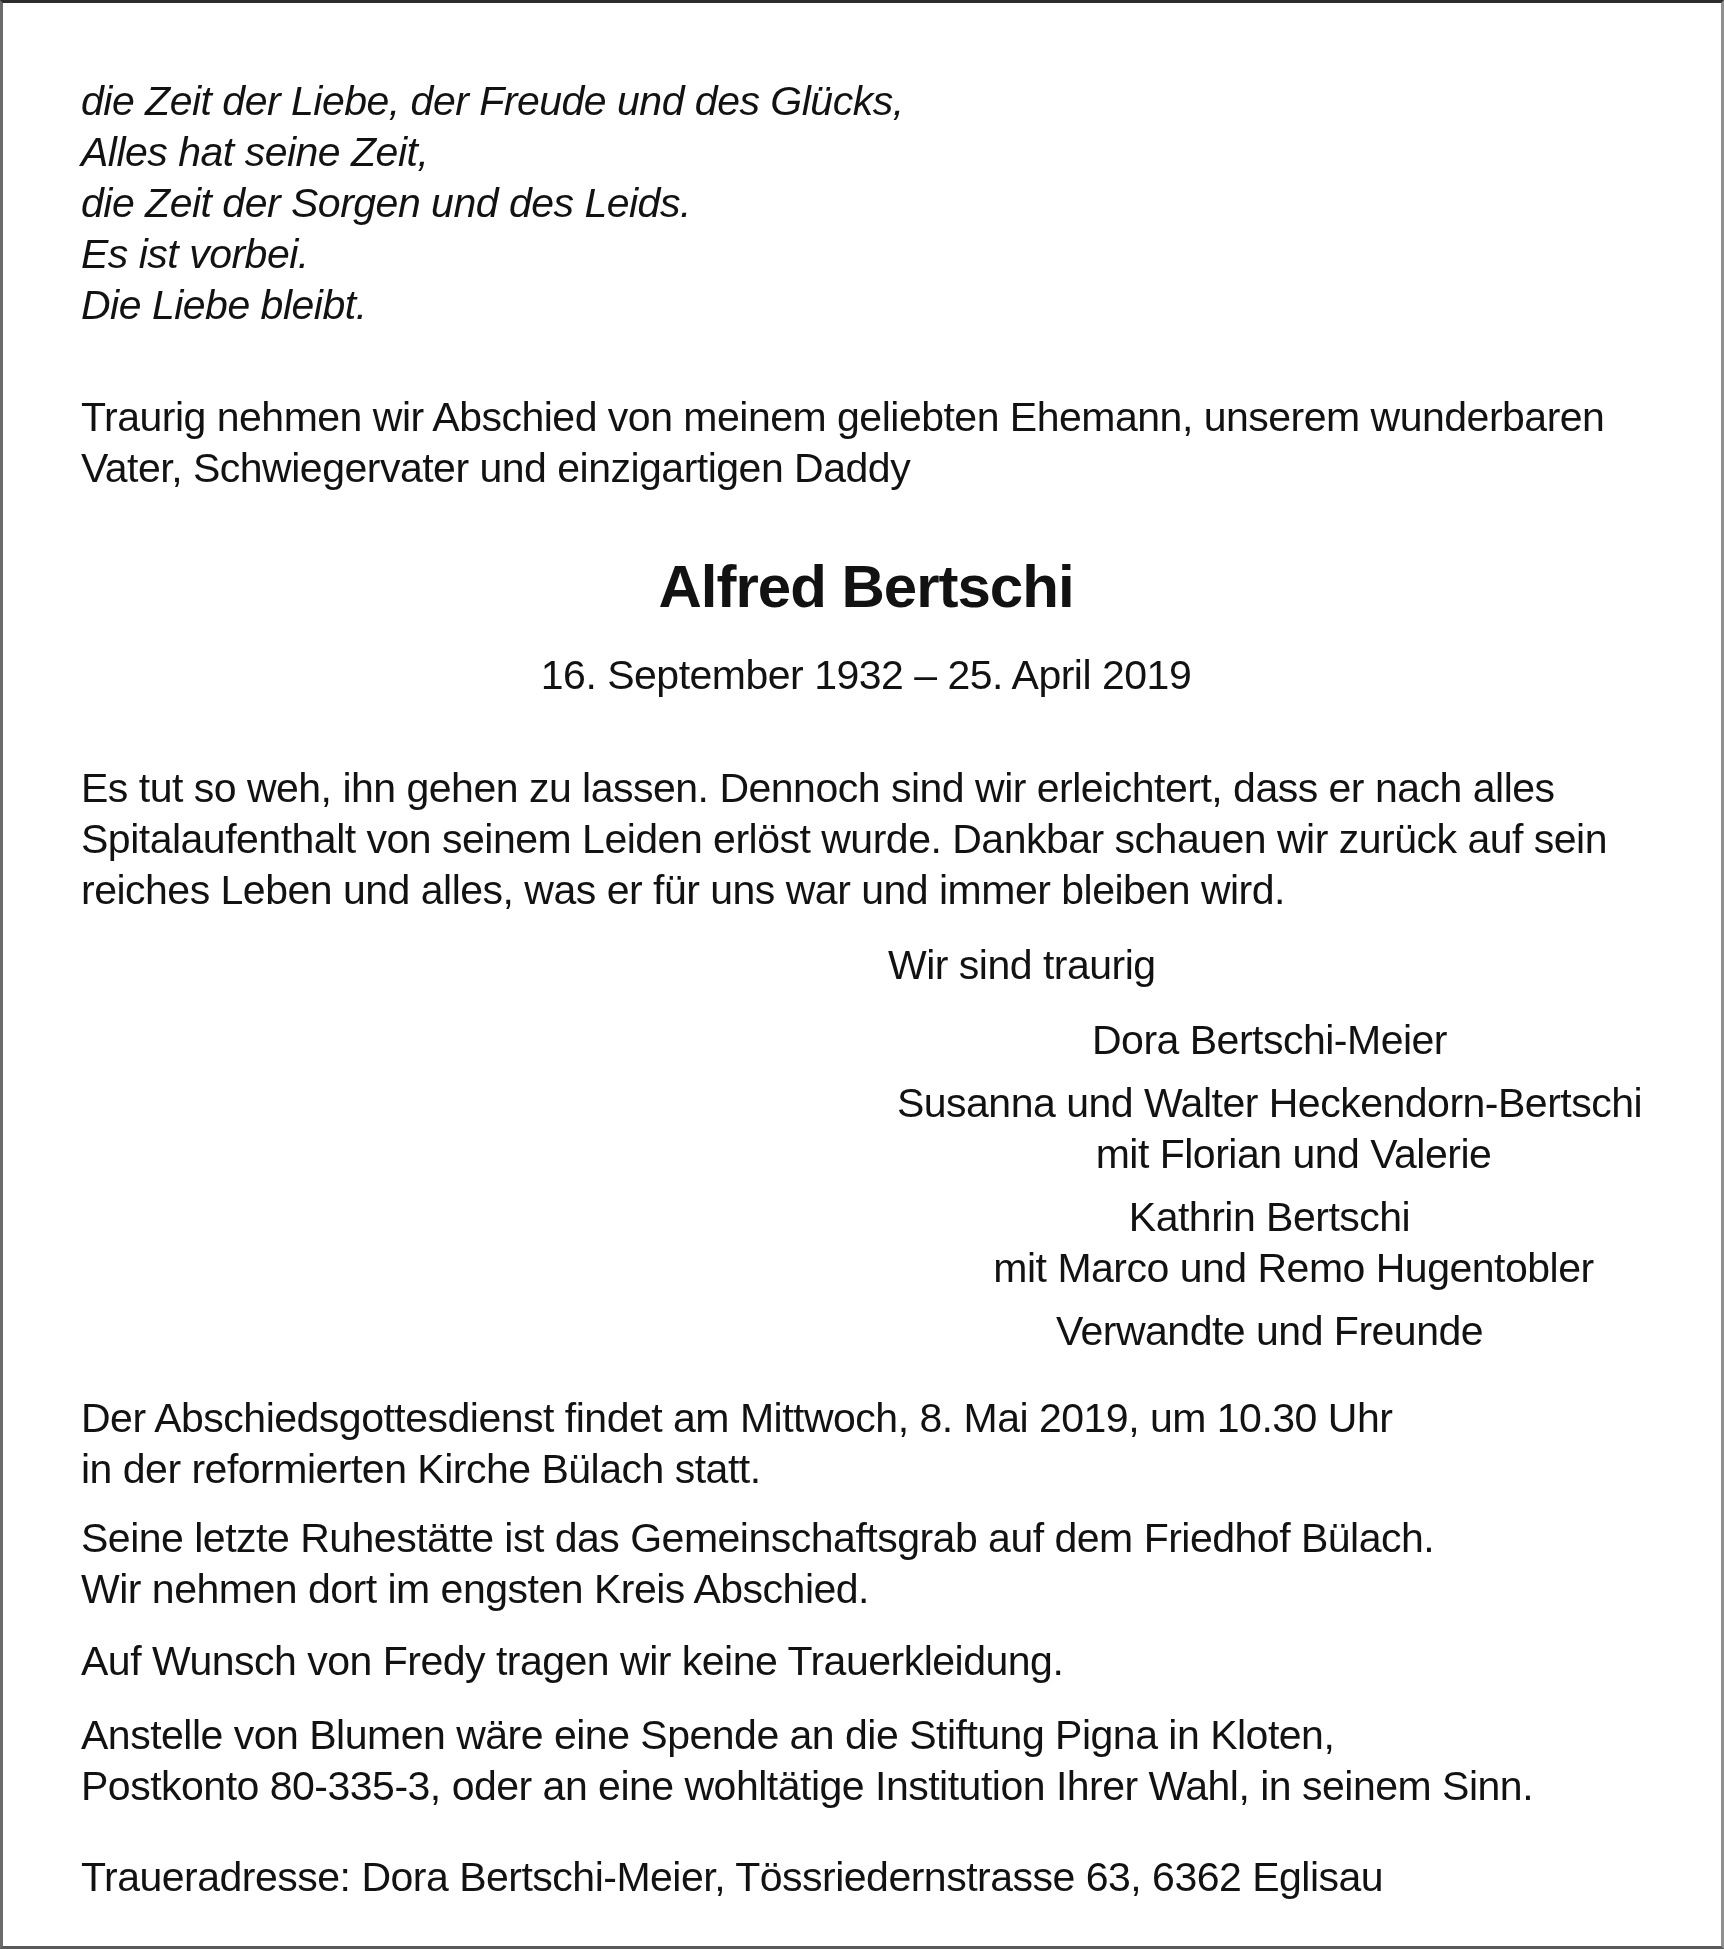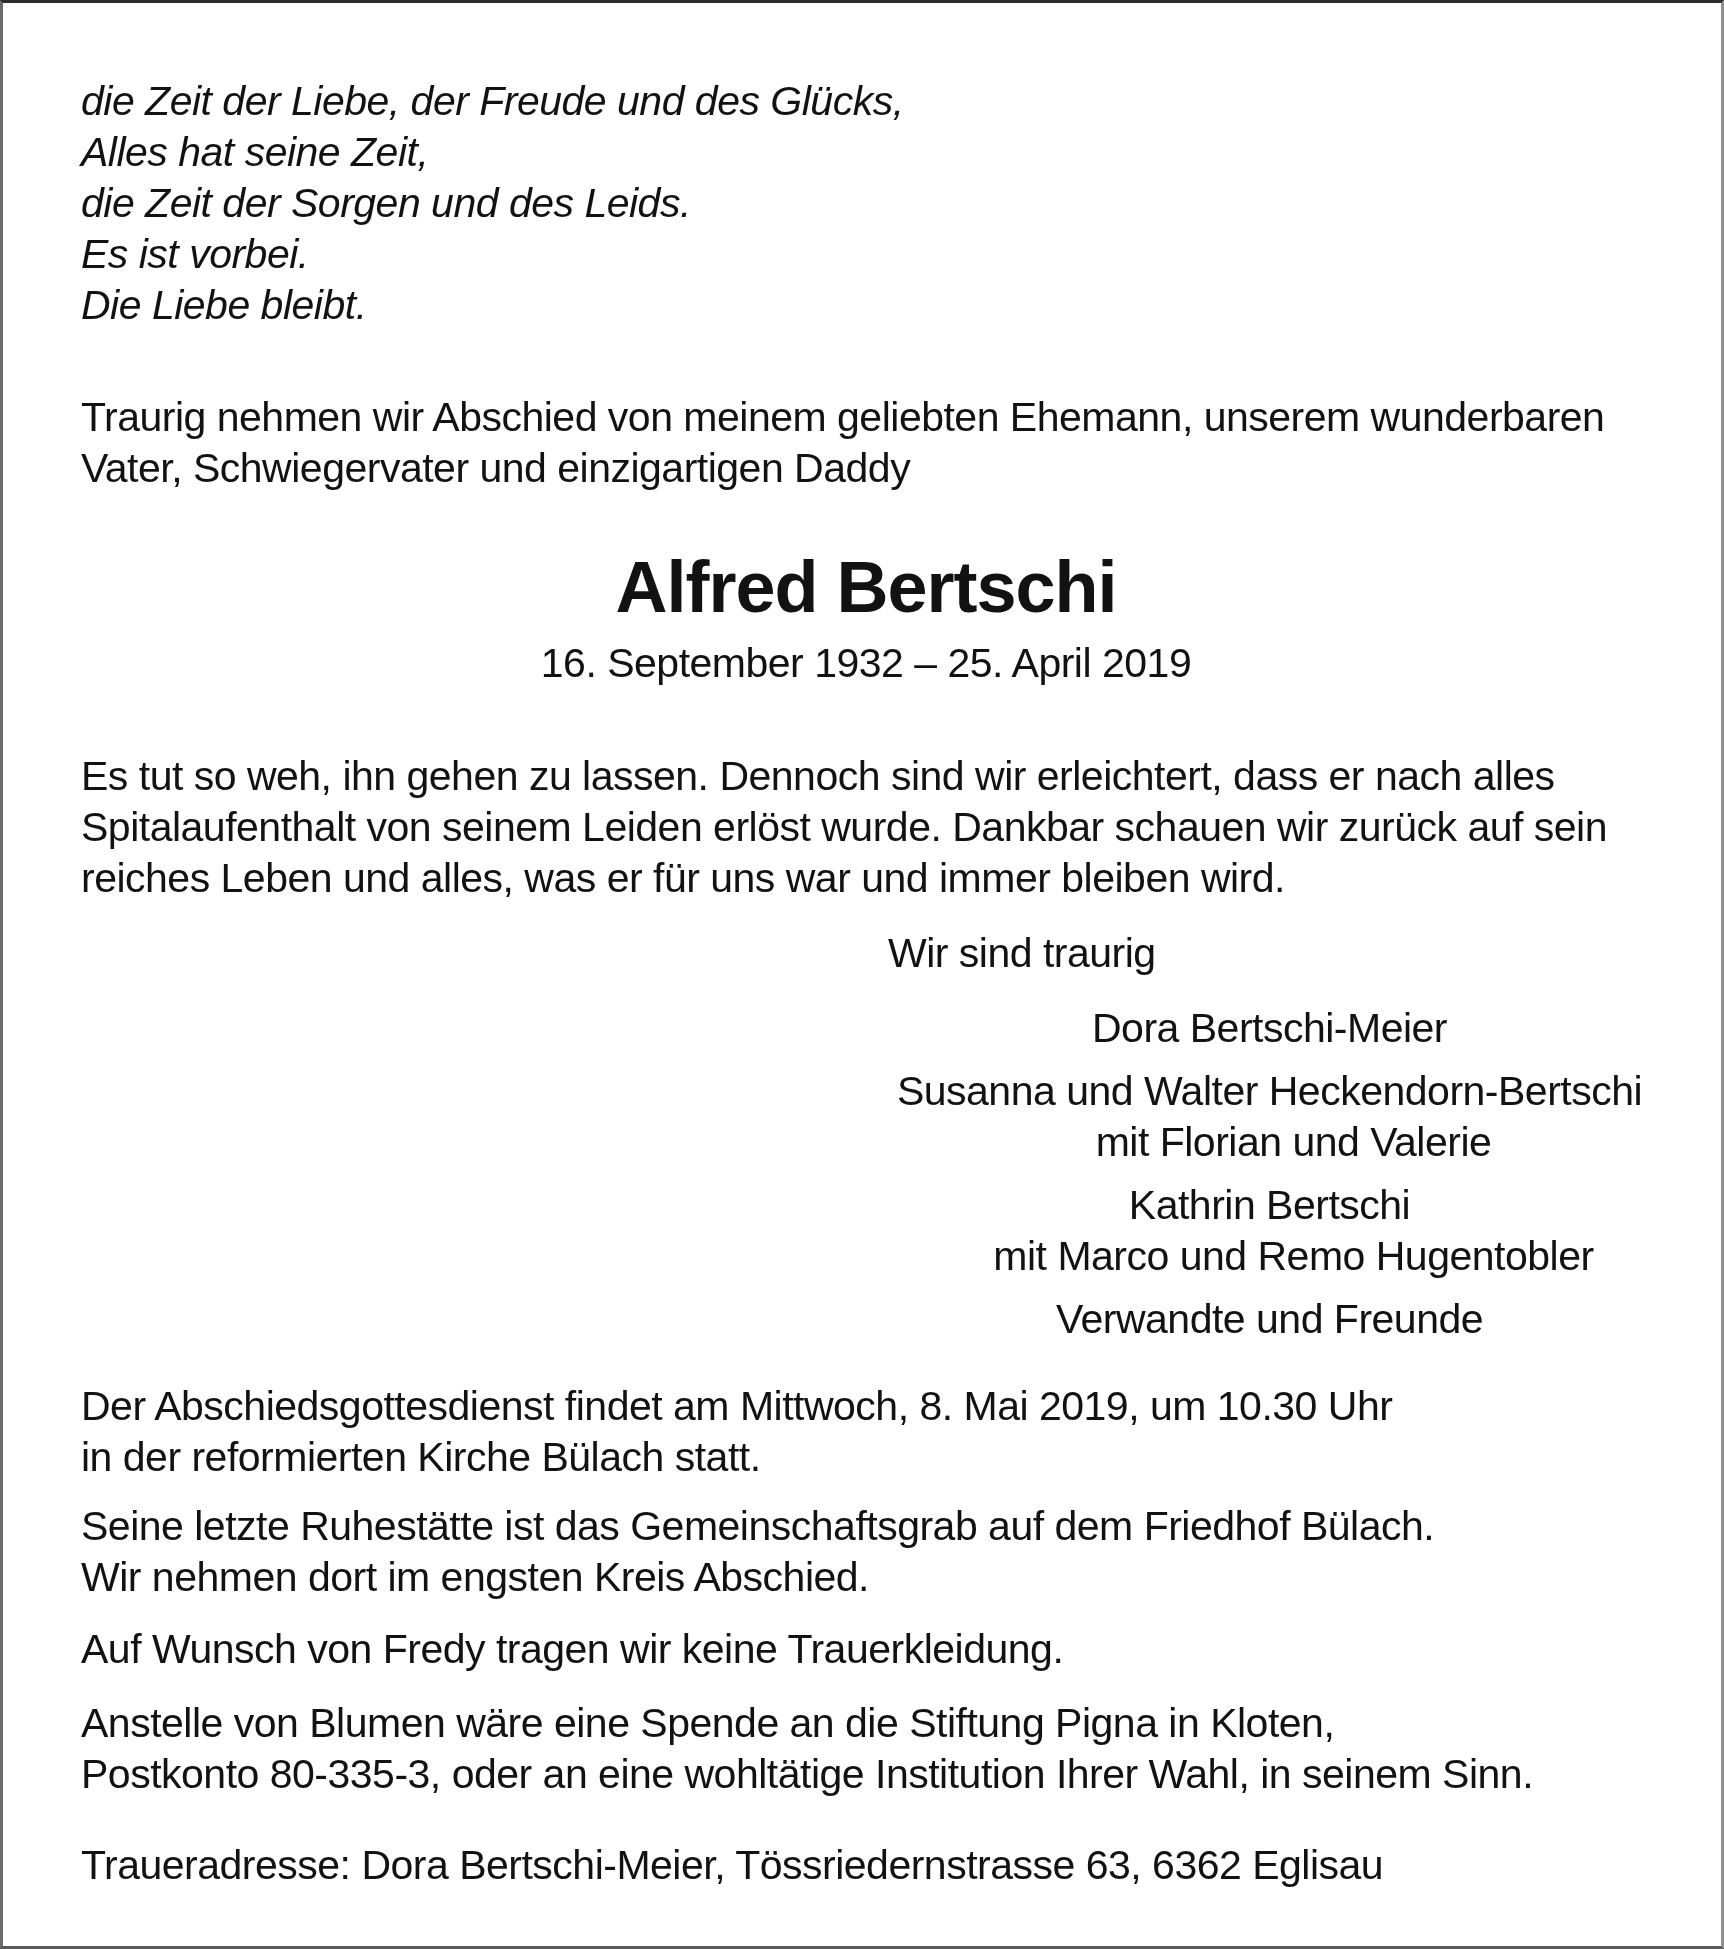--- a/index.html
+++ b/index.html
@@ -23,29 +23,29 @@
   .line {
     font-size: 41px;
     line-height: 51px;
     letter-spacing: -0.5px;
     white-space: nowrap;
   }
   .epigraph { margin-top: 73px; font-style: italic; }
   .intro    { margin-top: 61px; }
   .deceased-name {
     margin: 44px 0 0 0;
-    font-size: 72px;
+    font-size: 60px;
     line-height: 98px;
     font-weight: 700;
     letter-spacing: -1px;
     text-align: center;
     white-space: nowrap;
   }
   .life-dates {
-    margin-top: 2px;
+    margin-top: 14px;
     text-align: center;
   }
   .tribute  { margin-top: 62px; }
   .mourners { margin-top: 24px; margin-left: 807px; }
   .mourning-intro { margin-bottom: 24px; }
   .mourner  { margin-top: 12px; text-align: center; }
   .mourner .sub-line { margin-left: 48px; }
   .para-service   { margin-top: 36px; }
   .para-resting   { margin-top: 18px; }
   .para-clothing  { margin-top: 21px; }

